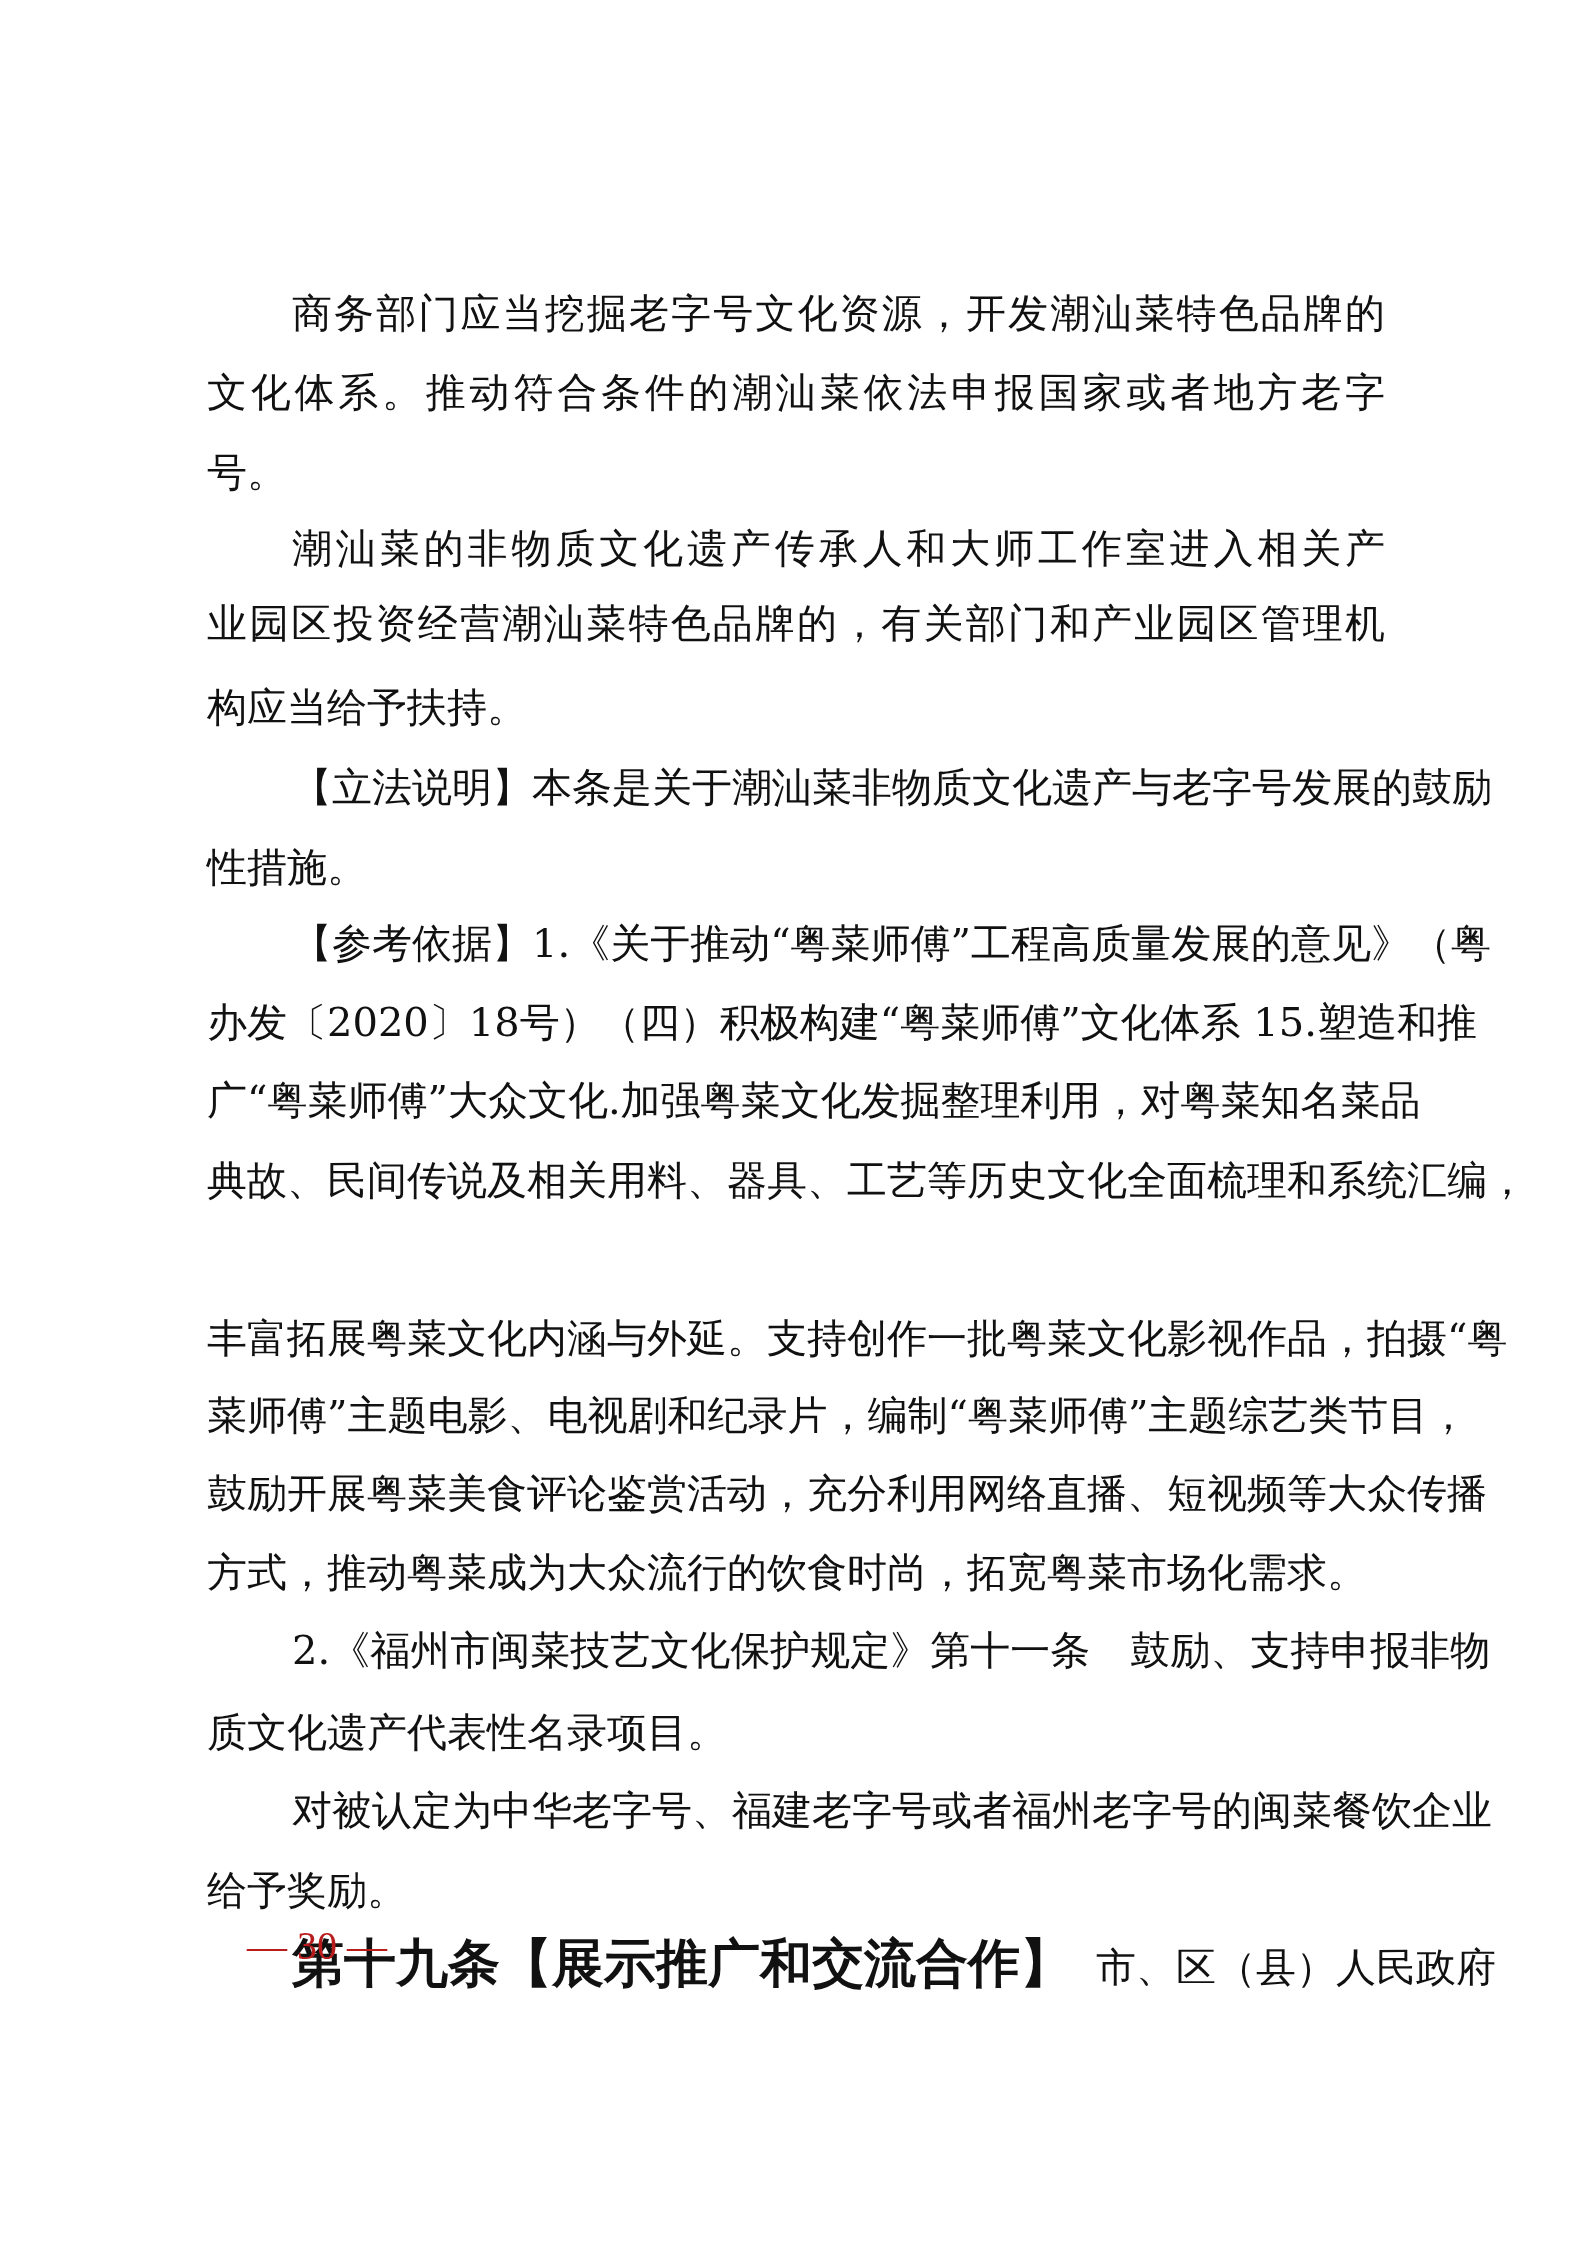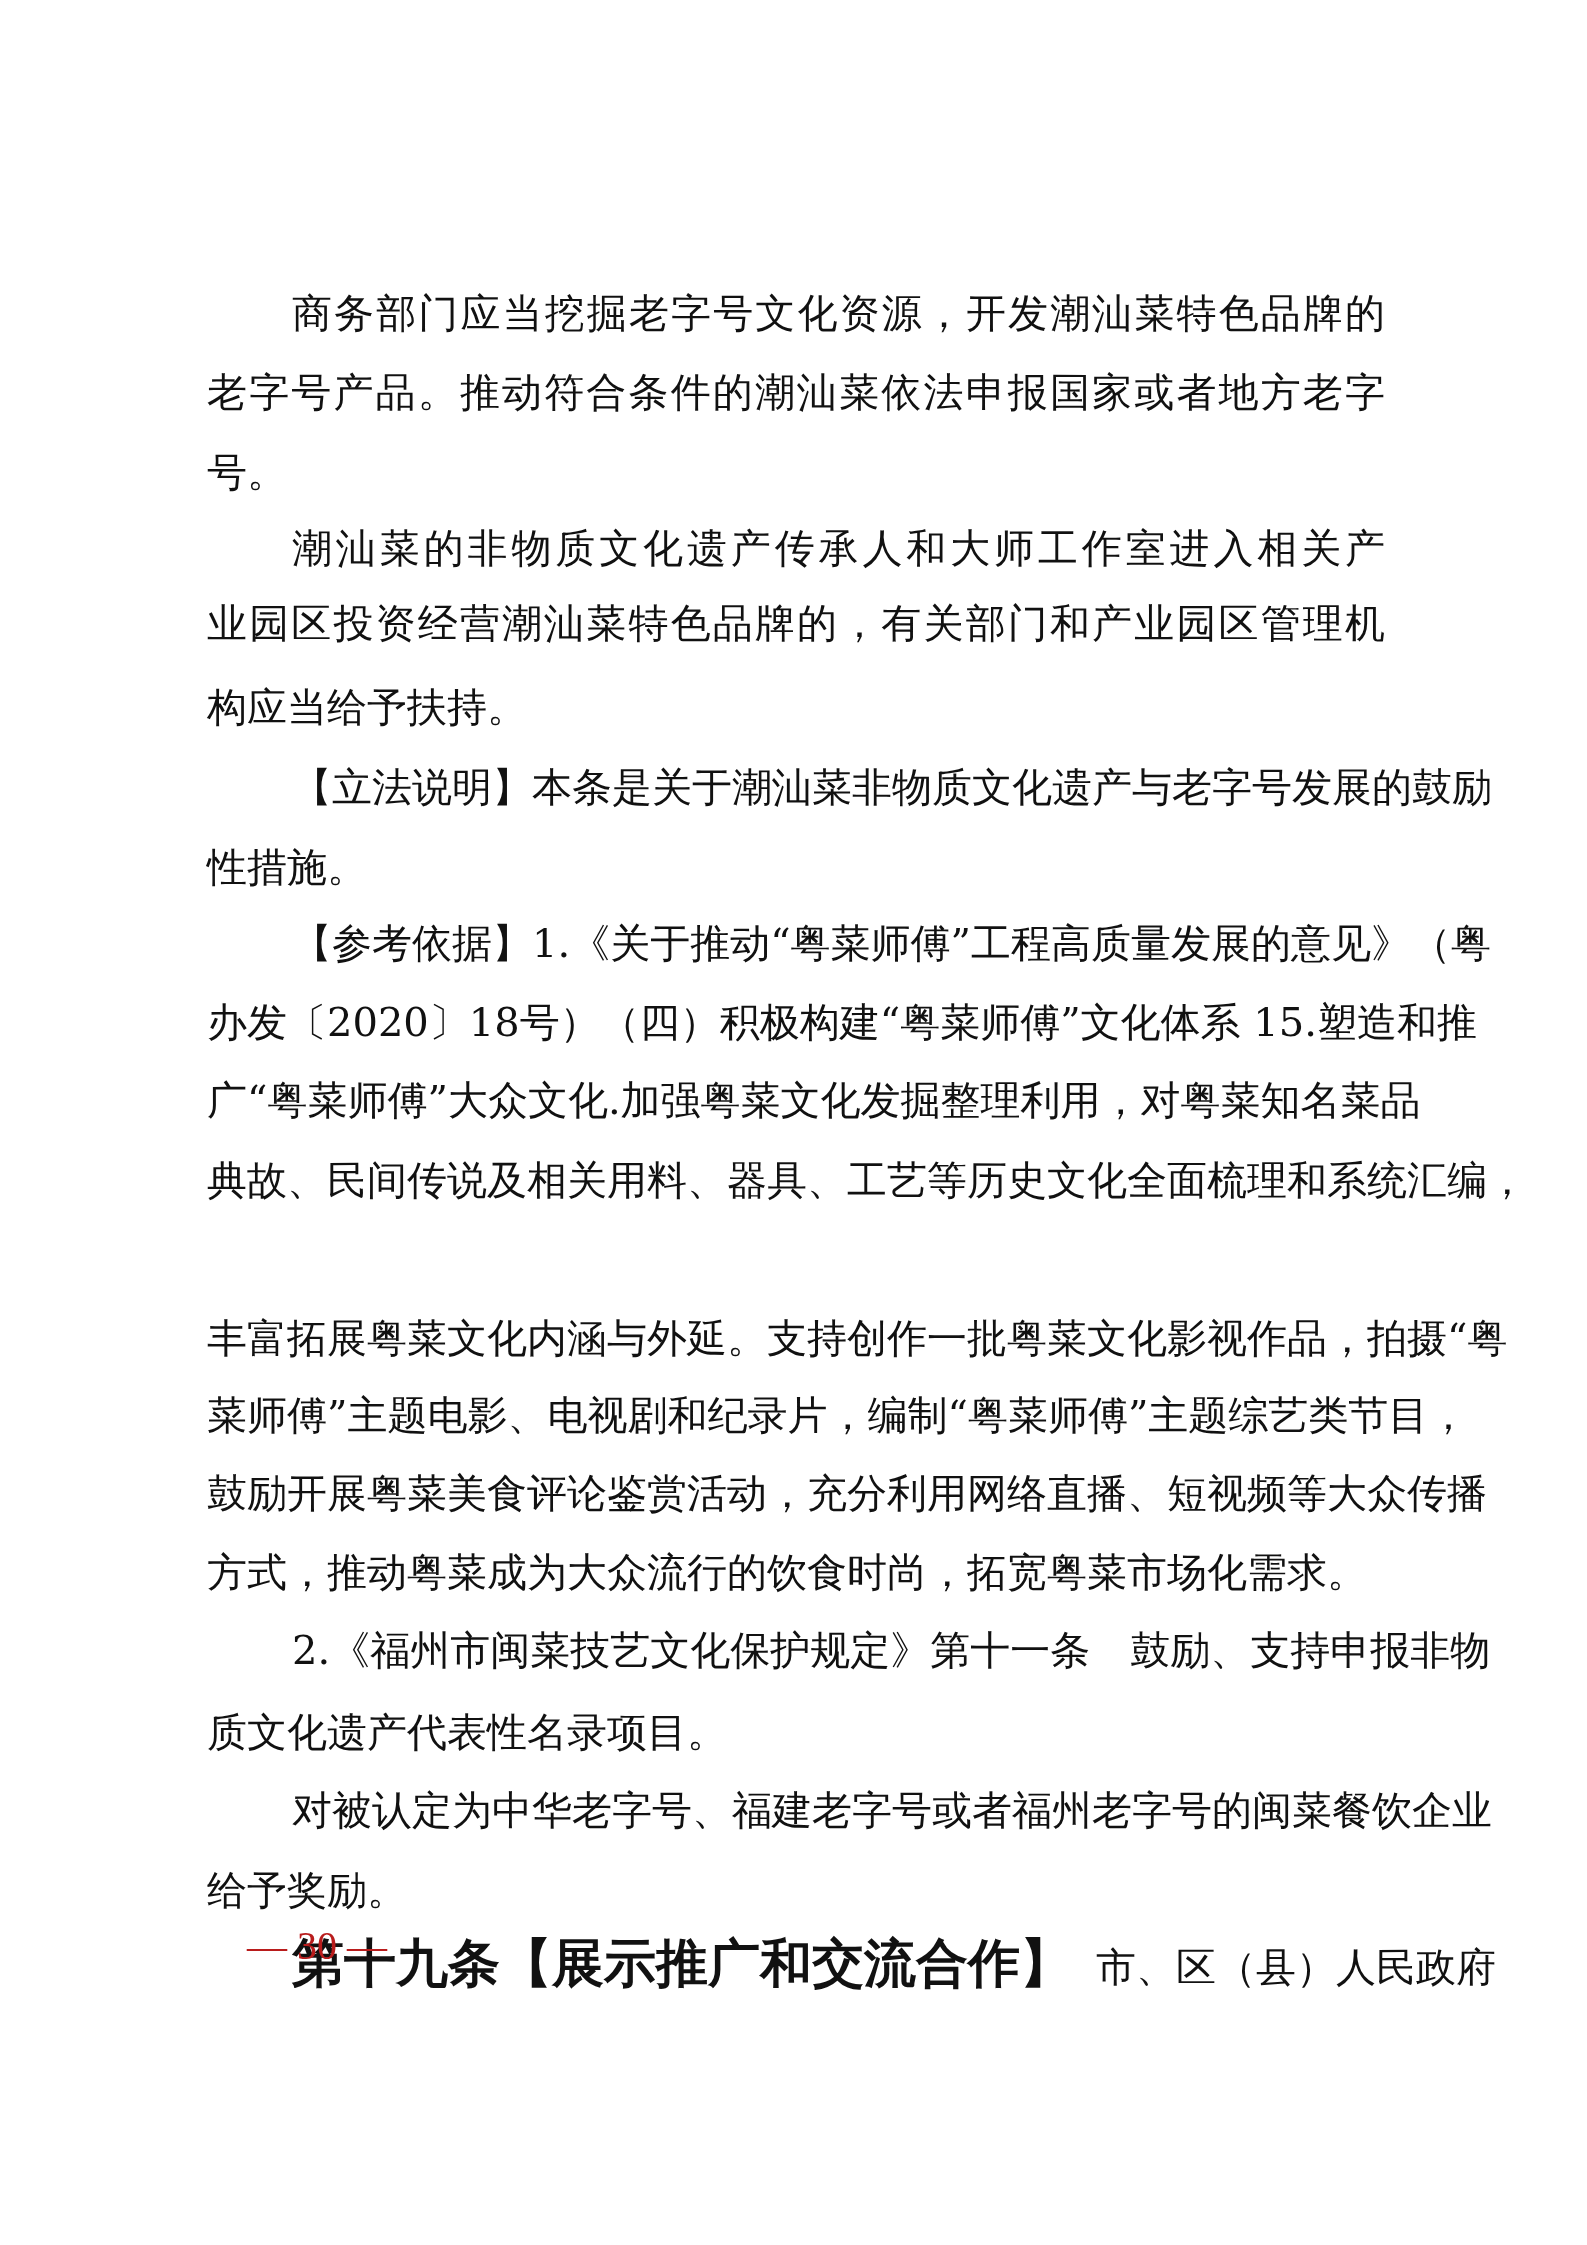--- a/index.html
+++ b/index.html
@@ -39,21 +39,21 @@
     white-space: nowrap;
     margin-top: 14px;
   }
 </style>
 </head>
 <body>
 
 <div class="page">
 
   <div class="line indent" style="top:283px">商务部门应当挖掘老字号文化资源，开发潮汕菜特色品牌的</div>
-  <div class="line" style="top:362px">老字号产品。推动符合条件的潮汕菜依法申报国家或者地方老字</div>
+  <div class="line" style="top:362px">文化体系。推动符合条件的潮汕菜依法申报国家或者地方老字</div>
   <div class="line last" style="top:442px">号。</div>
 
   <div class="line indent" style="top:518px">潮汕菜的非物质文化遗产传承人和大师工作室进入相关产</div>
   <div class="line" style="top:593px">业园区投资经营潮汕菜特色品牌的，有关部门和产业园区管理机</div>
   <div class="line last" style="top:677px">构应当给予扶持。</div>
 
   <div class="line indent" style="top:757px">【立法说明】本条是关于潮汕菜非物质文化遗产与老字号发展的鼓励</div>
   <div class="line last" style="top:837px">性措施。</div>
 
   <div class="line indent" style="top:913px">【参考依据】1.《关于推动“粤菜师傅”工程高质量发展的意见》（粤</div>

